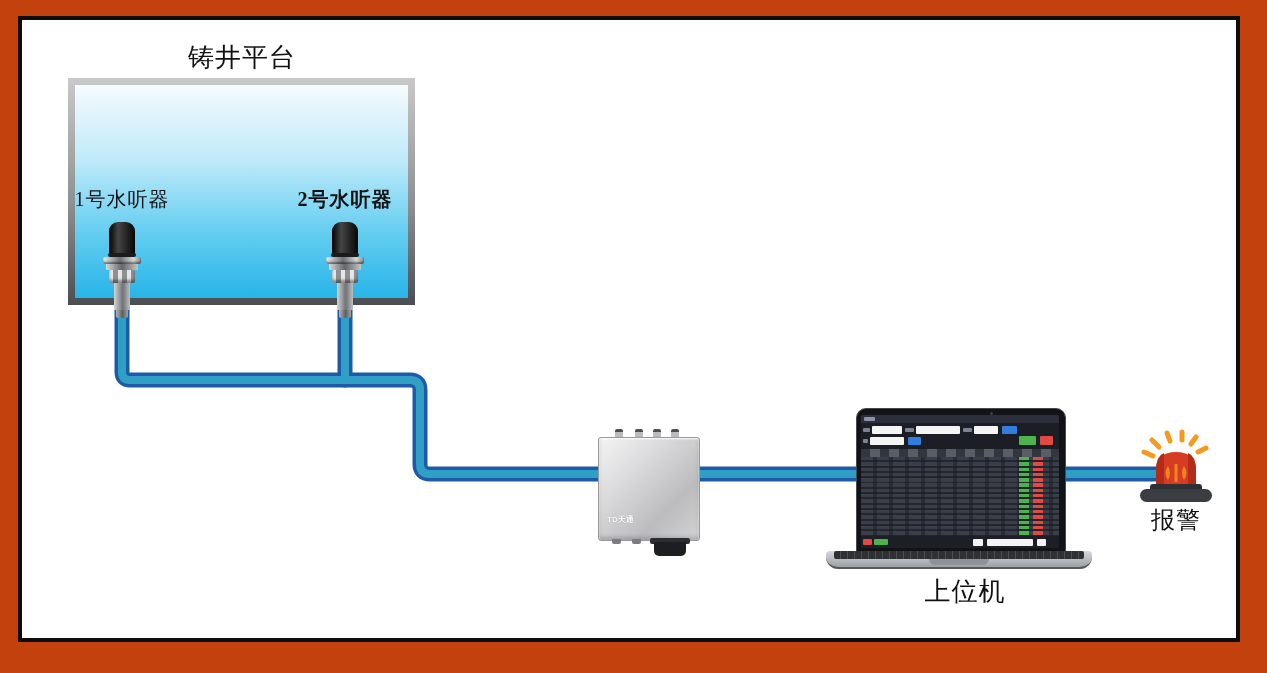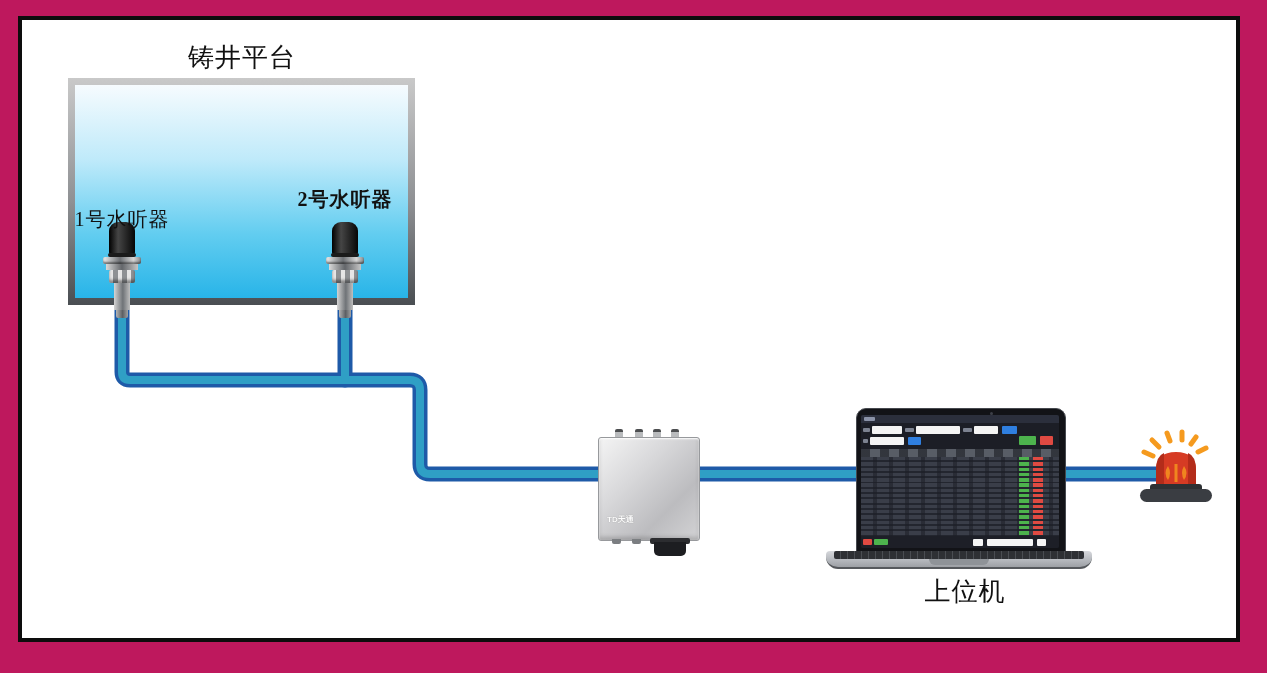--- a/index.html
+++ b/index.html
@@ -1,16 +1,16 @@
 <!DOCTYPE html>
 <html><head>
 <meta charset="utf-8">
 <style>
   html,body{margin:0;padding:0;background:#ffffff;}
-  .canvas{position:relative;width:1267px;height:673px;background:#be185d;overflow:hidden;
+  .canvas{position:relative;width:1267px;height:673px;background:#c2410c;overflow:hidden;
           font-family:"Liberation Serif","DejaVu Serif",serif;}
   .frame{position:absolute;left:18px;top:16px;width:1214px;height:618px;border:4px solid #0d0d0d;background:#ffffff;}
   .abs{position:absolute;}
   .label{position:absolute;color:#111;text-align:center;letter-spacing:1px;z-index:6;}
 
   
   .tank{position:absolute;left:68px;top:78px;width:347px;height:227px;
         background:linear-gradient(180deg,#c9c9c9 0%,#8e9093 55%,#4a4e52 100%);z-index:1;}
   .water{position:absolute;left:7px;top:7px;right:7px;bottom:7px;
          background:linear-gradient(180deg,#f6fbfe 0%,#bfeafa 35%,#62cdf0 70%,#28b4e8 100%);}
@@ -92,21 +92,21 @@
 
   <svg class="abs" style="left:0;top:0;z-index:2;" width="1267" height="673" viewBox="0 0 1267 673">
     <g fill="none" stroke-linecap="round" stroke-linejoin="round">
       <path d="M122 310 L122 372 Q122 380 130 380 L410 380 Q420 380 420 390 L420 464 Q420 474 430 474 L1168 474" stroke="#1e5aa8" stroke-width="15"></path>
       <path d="M345 310 L345 380" stroke="#1e5aa8" stroke-width="15"></path>
       <path d="M122 311 L122 372 Q122 380 130 380 L410 380 Q420 380 420 390 L420 464 Q420 474 430 474 L1168 474" stroke="#2f9fc5" stroke-width="8"></path>
       <path d="M345 311 L345 378" stroke="#2f9fc5" stroke-width="8"></path>
     </g>
   </svg>
 
-  <div class="label" style="left:47px;top:186px;width:150px;font-size:20px;margin-top:20px;">1号水听器</div>
+  <div class="label" style="left:47px;top:186px;width:150px;font-size:20px;">1号水听器</div>
   <div class="label" style="left:270px;top:186px;width:150px;font-size:20px;font-weight:bold;">2号水听器</div>
 
   <div class="hp" style="left:104px;top:222px;width:36px;height:96px;">
     <div class="cap"></div>
     <div class="collar"></div>
     <div class="flange"></div>
     <div class="ring2"></div>
     <div class="nut"></div>
     <div class="stem"></div>
     <div class="tip"></div>
@@ -188,13 +188,14 @@
       <path d="M26 60 L26 42 Q26 24 46 24 Q66 24 66 42 L66 60 Z" fill="#d63b24"></path>
       <path d="M26 60 L26 42 Q26 28 34 25 L34 60 Z" fill="#b32c1a"></path>
       <path d="M66 60 L66 42 Q66 28 58 25 L58 60 Z" fill="#b32c1a"></path>
       <rect x="44.5" y="36" width="3" height="18" fill="#f0851f"></rect>
       <path d="M38 38 Q42 45 38 52 Q33 45 38 38 Z" fill="#f0851f"></path>
       <path d="M54 38 Q50 45 54 52 Q59 45 54 38 Z" fill="#f0851f"></path>
       <rect x="20" y="56" width="52" height="9" rx="3" fill="#2e3134"></rect>
       <rect x="10" y="61" width="72" height="13" rx="6.5" fill="#3a3d42"></rect>
     </svg>
   </div>
+  <div class="label" style="left:1116px;top:504px;width:120px;font-size:24px;">报警</div>
 </div>
 
 </body></html>

